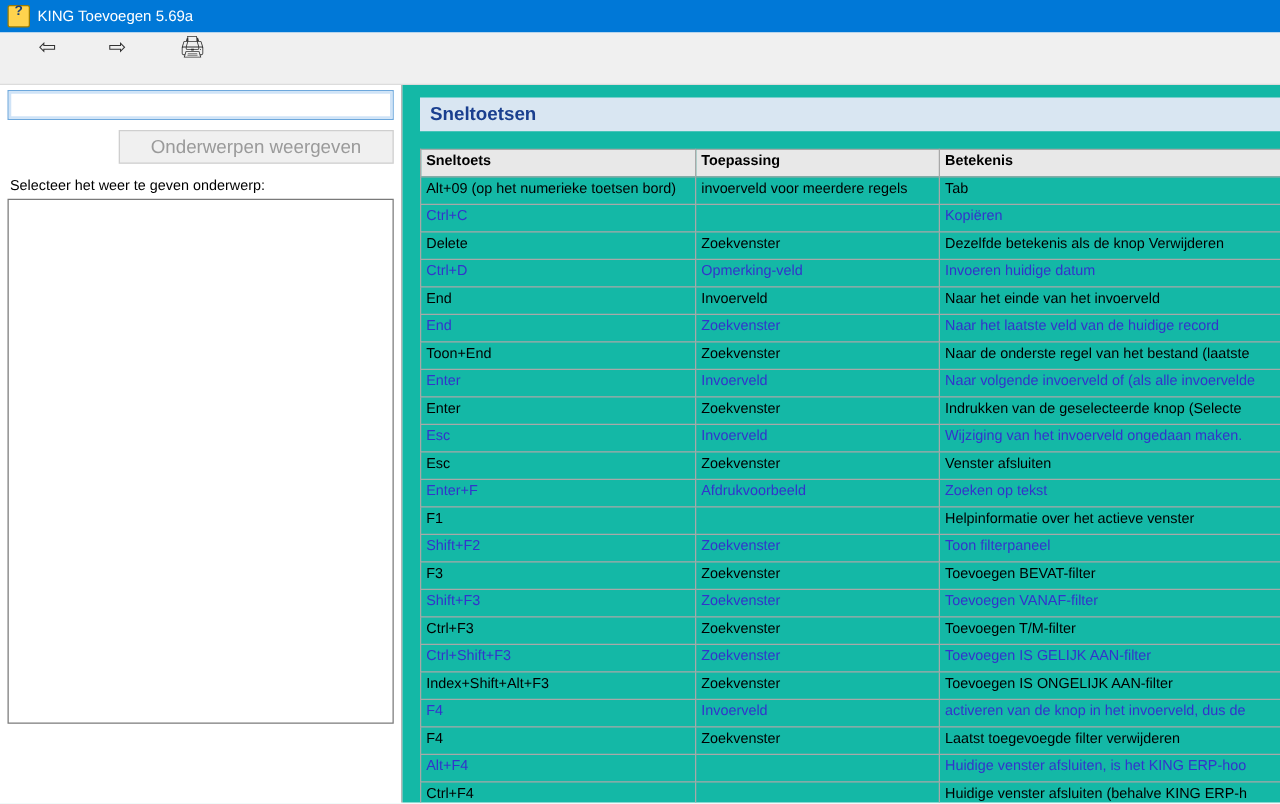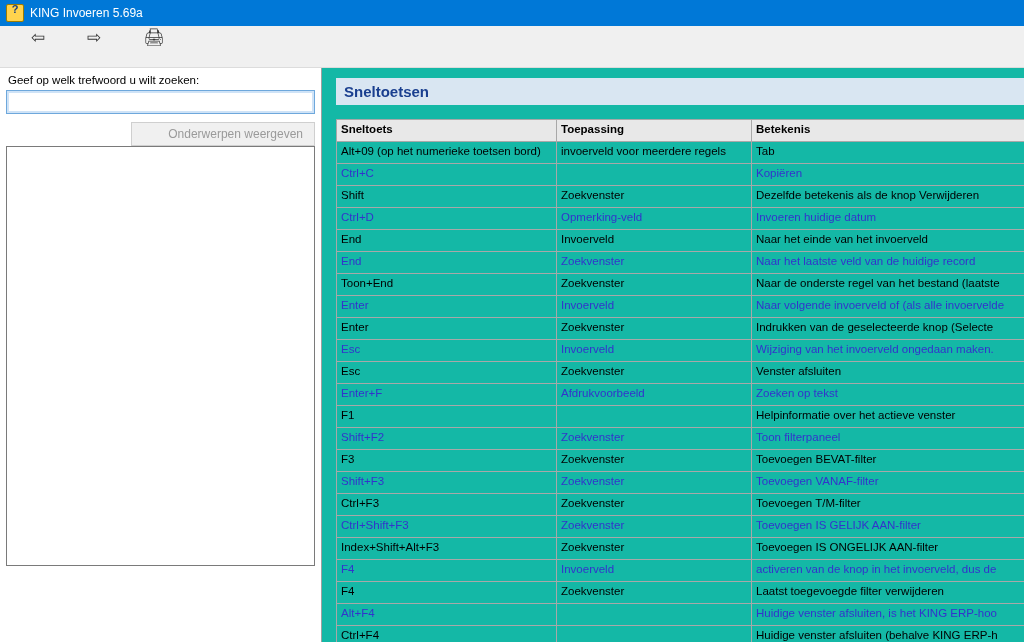--- a/index.html
+++ b/index.html
@@ -132,25 +132,25 @@
     font-size: 12px;
     padding: 2px 4px;
     font-family: "Liberation Sans", sans-serif;
   }
   .btn-row {
     display: flex;
     justify-content: flex-end;
     margin-top: 8px;
   }
   .btn-disabled {
-    font-size: 12px;
+    font-size: 15px;
     color: #9a9a9a;
     background: #f0f0f0;
     border: 1px solid #cfcfcf;
-    padding: 4px 11px;
+    padding: 4px 25px;
     min-width: 160px;
     text-align: right;
   }
   .section-label {
     font-size: 11.5px;
     color: #000;
     margin: 12px 0 4px 2px;
   }
   .result-list {
     border: 1px solid #7a7a7a;
@@ -204,21 +204,21 @@
   col.c2 { width: 195px; }
   col.c3 { width: 485px; }
   tr.blue td { color: #3333cc; }
   tr.black td { color: #000000; }
 </style>
 </head>
 <body>
 
 <div class="titlebar">
   <span class="app-icon"></span>
-  <span class="title-text">KING Invoeren 5.69a</span>
+  <span class="title-text">KING Toevoegen 5.69a</span>
 </div>
 
 <div class="toolbar">
   <div class="tool-btn">
     <span class="glyph">⇦</span>
     <span class="tlabel">Vorige</span>
   </div>
   <div class="tool-btn">
     <span class="glyph">⇨</span>
     <span class="tlabel">Wijziging</span>
@@ -227,28 +227,28 @@
     <span class="glyph">🖨</span>
     <span class="tlabel">Afdrukken</span>
   </div>
 </div>
 
 <div class="main">
 
   <div class="left-pane">
 
 
-    <div class="field-label">Geef op welk trefwoord u wilt zoeken:</div>
 
     <input class="search-input" type="text" value="" style="">
 
     <div class="btn-row">
       <div class="btn-disabled">Onderwerpen weergeven</div>
     </div>
 
+    <div class="section-label">Selecteer het weer te geven onderwerp:</div>
 
     <div class="result-list"></div>
   </div>
 
   <div class="right-pane">
 
     <div class="page-heading">Sneltoetsen</div>
 
     <table class="shortcuts">
       <colgroup>
@@ -268,21 +268,21 @@
             <td>Alt+09 (op het numerieke toetsen bord)</td>
             <td>invoerveld voor meerdere regels</td>
             <td>Tab</td>
           </tr>
           <tr class="blue">
             <td>Ctrl+C</td>
             <td></td>
             <td>Kopiëren</td>
           </tr>
           <tr class="black">
-            <td>Shift</td>
+            <td>Delete</td>
             <td>Zoekvenster</td>
             <td>Dezelfde betekenis als de knop Verwijderen</td>
           </tr>
           <tr class="blue">
             <td>Ctrl+D</td>
             <td>Opmerking-veld</td>
             <td>Invoeren huidige datum</td>
           </tr>
           <tr class="black">
             <td>End</td>

